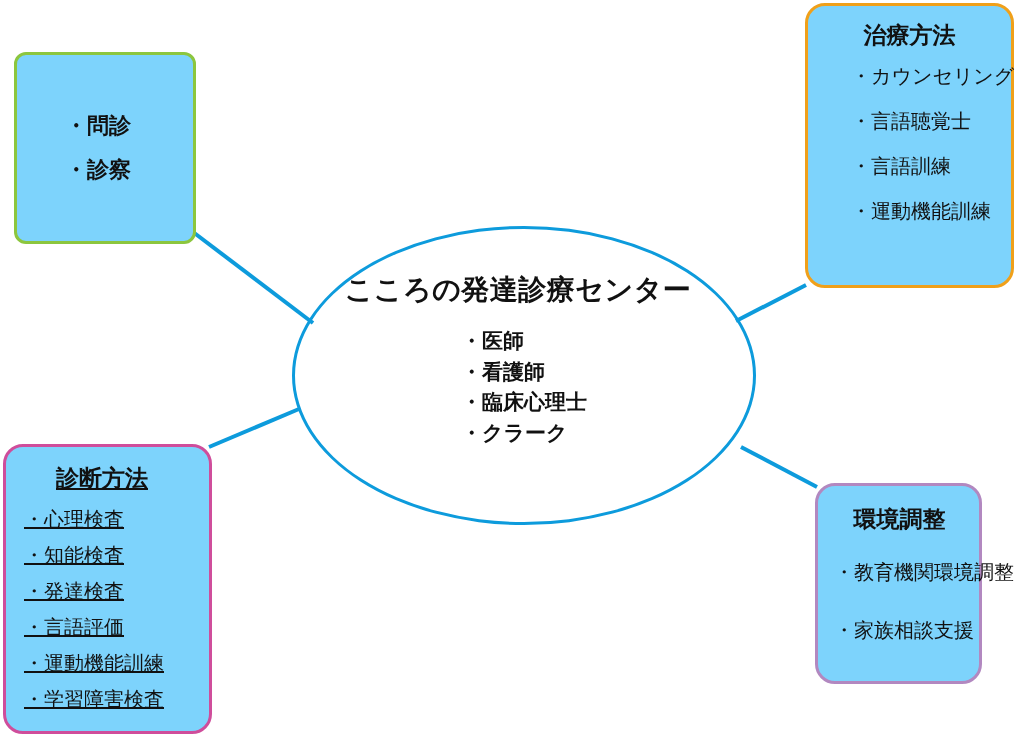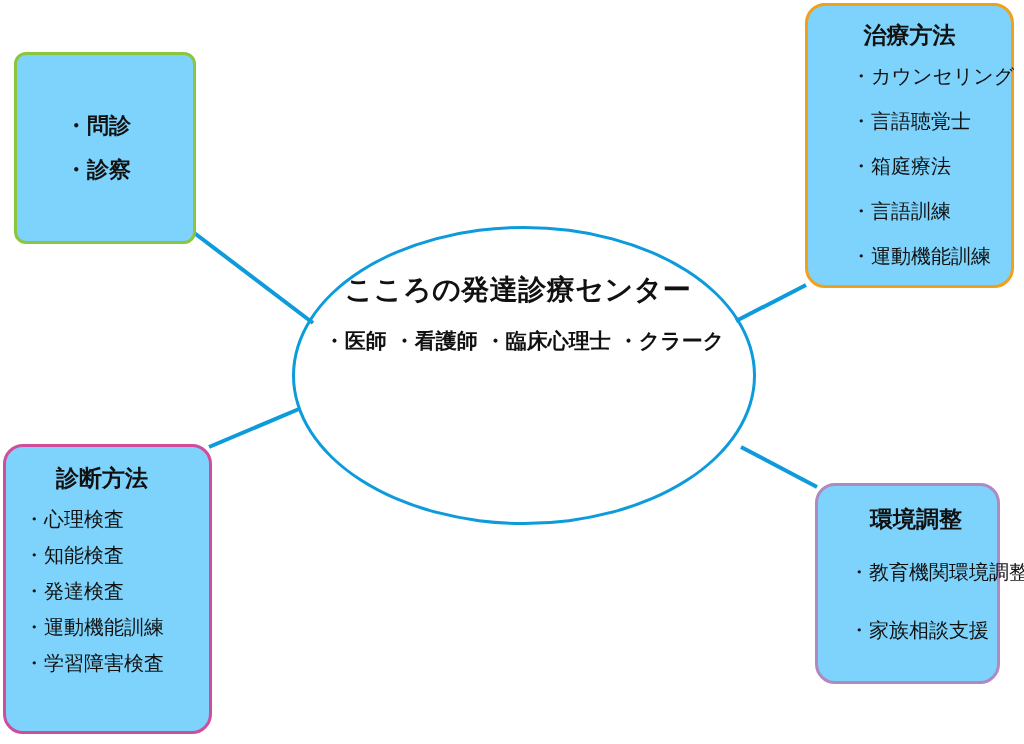--- a/index.html
+++ b/index.html
@@ -58,21 +58,21 @@
   .hub-cols {
     position: absolute;
     left: 50%;
     transform: translateX(-50%);
     top: 100px;
     display: flex;
     gap: 44px;
   }
   .hub-col {
     display: flex;
-    flex-direction: row;
+    flex-direction: column;
     gap: 7px;
   }
   .hub-item {
     font-size: 21px;
     font-weight: bold;
     white-space: nowrap;
     line-height: 1.12;
   }
 
   
@@ -139,40 +139,41 @@
 
   
   #node-diagnosis {
     left: 3px;
     top: 444px;
     width: 209px;
     height: 290px;
     border-color: #cf4d9b;
     border-radius: 20px;
     padding: 16px 11px 0 0;
+    text-decoration: underline;
   }
   #node-diagnosis .node-title {
     font-size: 23px;
     margin-bottom: 12px;
   }
   #node-diagnosis .node-list {
     padding-left: 18px;
     gap: 9px;
   }
   #node-diagnosis .node-item { font-size: 20px; }
 
   
   #node-environment {
     left: 815px;
     top: 483px;
-    width: 185px;
+    width: 167px;
     height: 201px;
     border-color: #b288c0;
     border-radius: 20px;
-    padding: 18px 0 0 17px;
+    padding: 18px 0 0 2px;
   }
   #node-environment .node-title {
     font-size: 23px;
     margin-bottom: 24px;
   }
   #node-environment .node-list {
     padding-left: 14px;
     gap: 31px;
   }
   #node-environment .node-item { font-size: 20px; }
@@ -204,32 +205,32 @@
   <div class="node" id="node-intake">
     <div class="node-item">・問診</div>
     <div class="node-item">・診察</div>
   </div>
 
   <div class="node" id="node-treatment">
     <div class="node-title">治療方法</div>
     <div class="node-list">
       <div class="node-item">・カウンセリング</div>
       <div class="node-item">・言語聴覚士</div>
-      <div class="node-item">・箱庭療法</div>
       <div class="node-item">・言語訓練</div>
       <div class="node-item">・運動機能訓練</div>
     </div>
   </div>
 
   <div class="node" id="node-diagnosis">
     <div class="node-title">診断方法</div>
     <div class="node-list">
       <div class="node-item">・心理検査</div>
       <div class="node-item">・知能検査</div>
       <div class="node-item">・発達検査</div>
+      <div class="node-item">・言語評価</div>
       <div class="node-item">・運動機能訓練</div>
       <div class="node-item">・学習障害検査</div>
     </div>
   </div>
 
   <div class="node" id="node-environment">
     <div class="node-title">環境調整</div>
     <div class="node-list">
       <div class="node-item">・教育機関環境調整</div>
       <div class="node-item">・家族相談支援</div>

